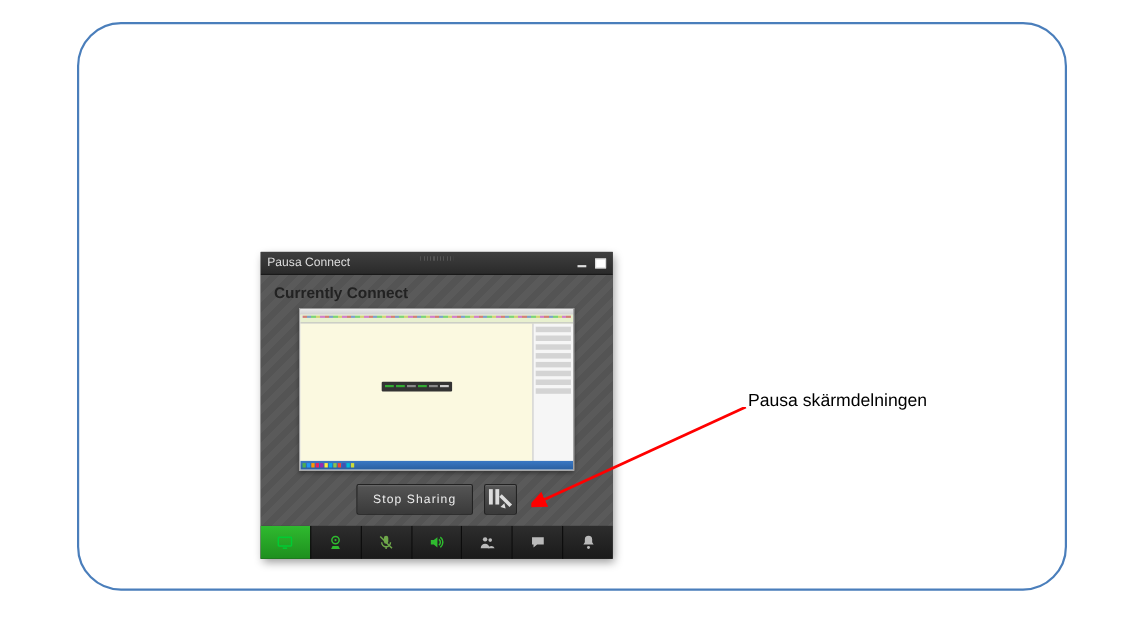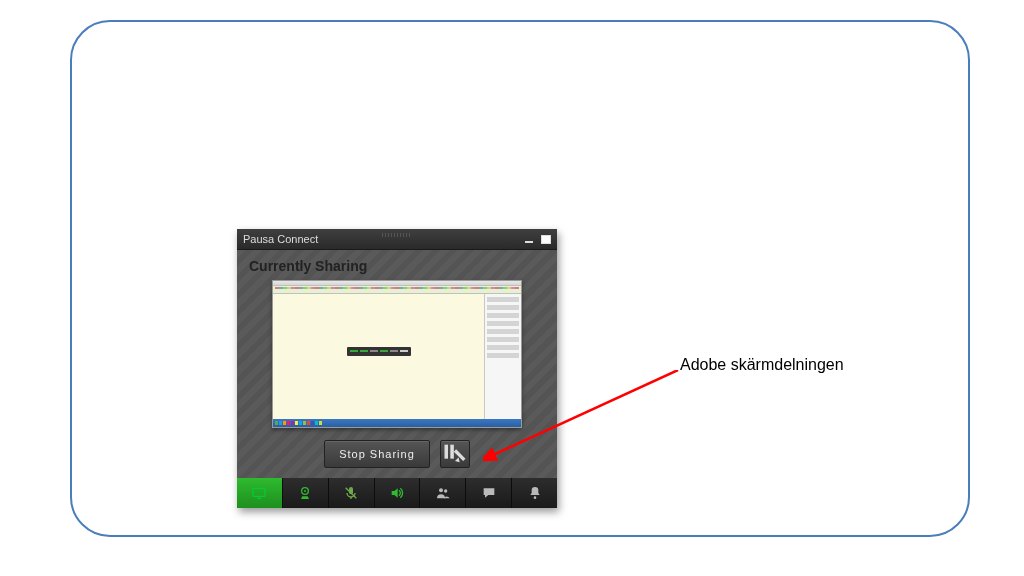--- a/index.html
+++ b/index.html
@@ -257,21 +257,21 @@
   <div class="titlebar">
     <span>Pausa Connect</span>
     <span class="title-grip"></span>
     <div class="title-ctrls">
       <span class="min"></span>
       <span class="max"></span>
     </div>
   </div>
 
   <div class="share-body">
-    <div class="share-heading">Currently Sharing</div>
+    <div class="share-heading">Currently Connect</div>
 
     <div class="preview">
       <div class="pv-menubar"></div>
       <div class="pv-toolbar"></div>
       <div class="pv-main">
         <div class="pv-canvas">
           <div class="pv-floatbar">
             <span style="background:#3a3"></span>
             <span style="background:#3a3"></span>
             <span style="background:#888"></span>
@@ -374,13 +374,13 @@
 </div>
 
 <svg class="annotation-arrow" width="210" height="100">
   <defs>
     <marker id="arrowhead" markerWidth="8" markerHeight="8" refX="1" refY="3" orient="auto">
       <polygon points="0 0, 7 3, 0 6" fill="#ff0000"></polygon>
     </marker>
   </defs>
   <line x1="195" y1="0" x2="10" y2="85" stroke="#ff0000" stroke-width="2.5" marker-end="url(#arrowhead)"></line>
 </svg>
-<div class="annotation-text">Adobe skärmdelningen</div>
+<div class="annotation-text">Pausa skärmdelningen</div>
 
 </body></html>

